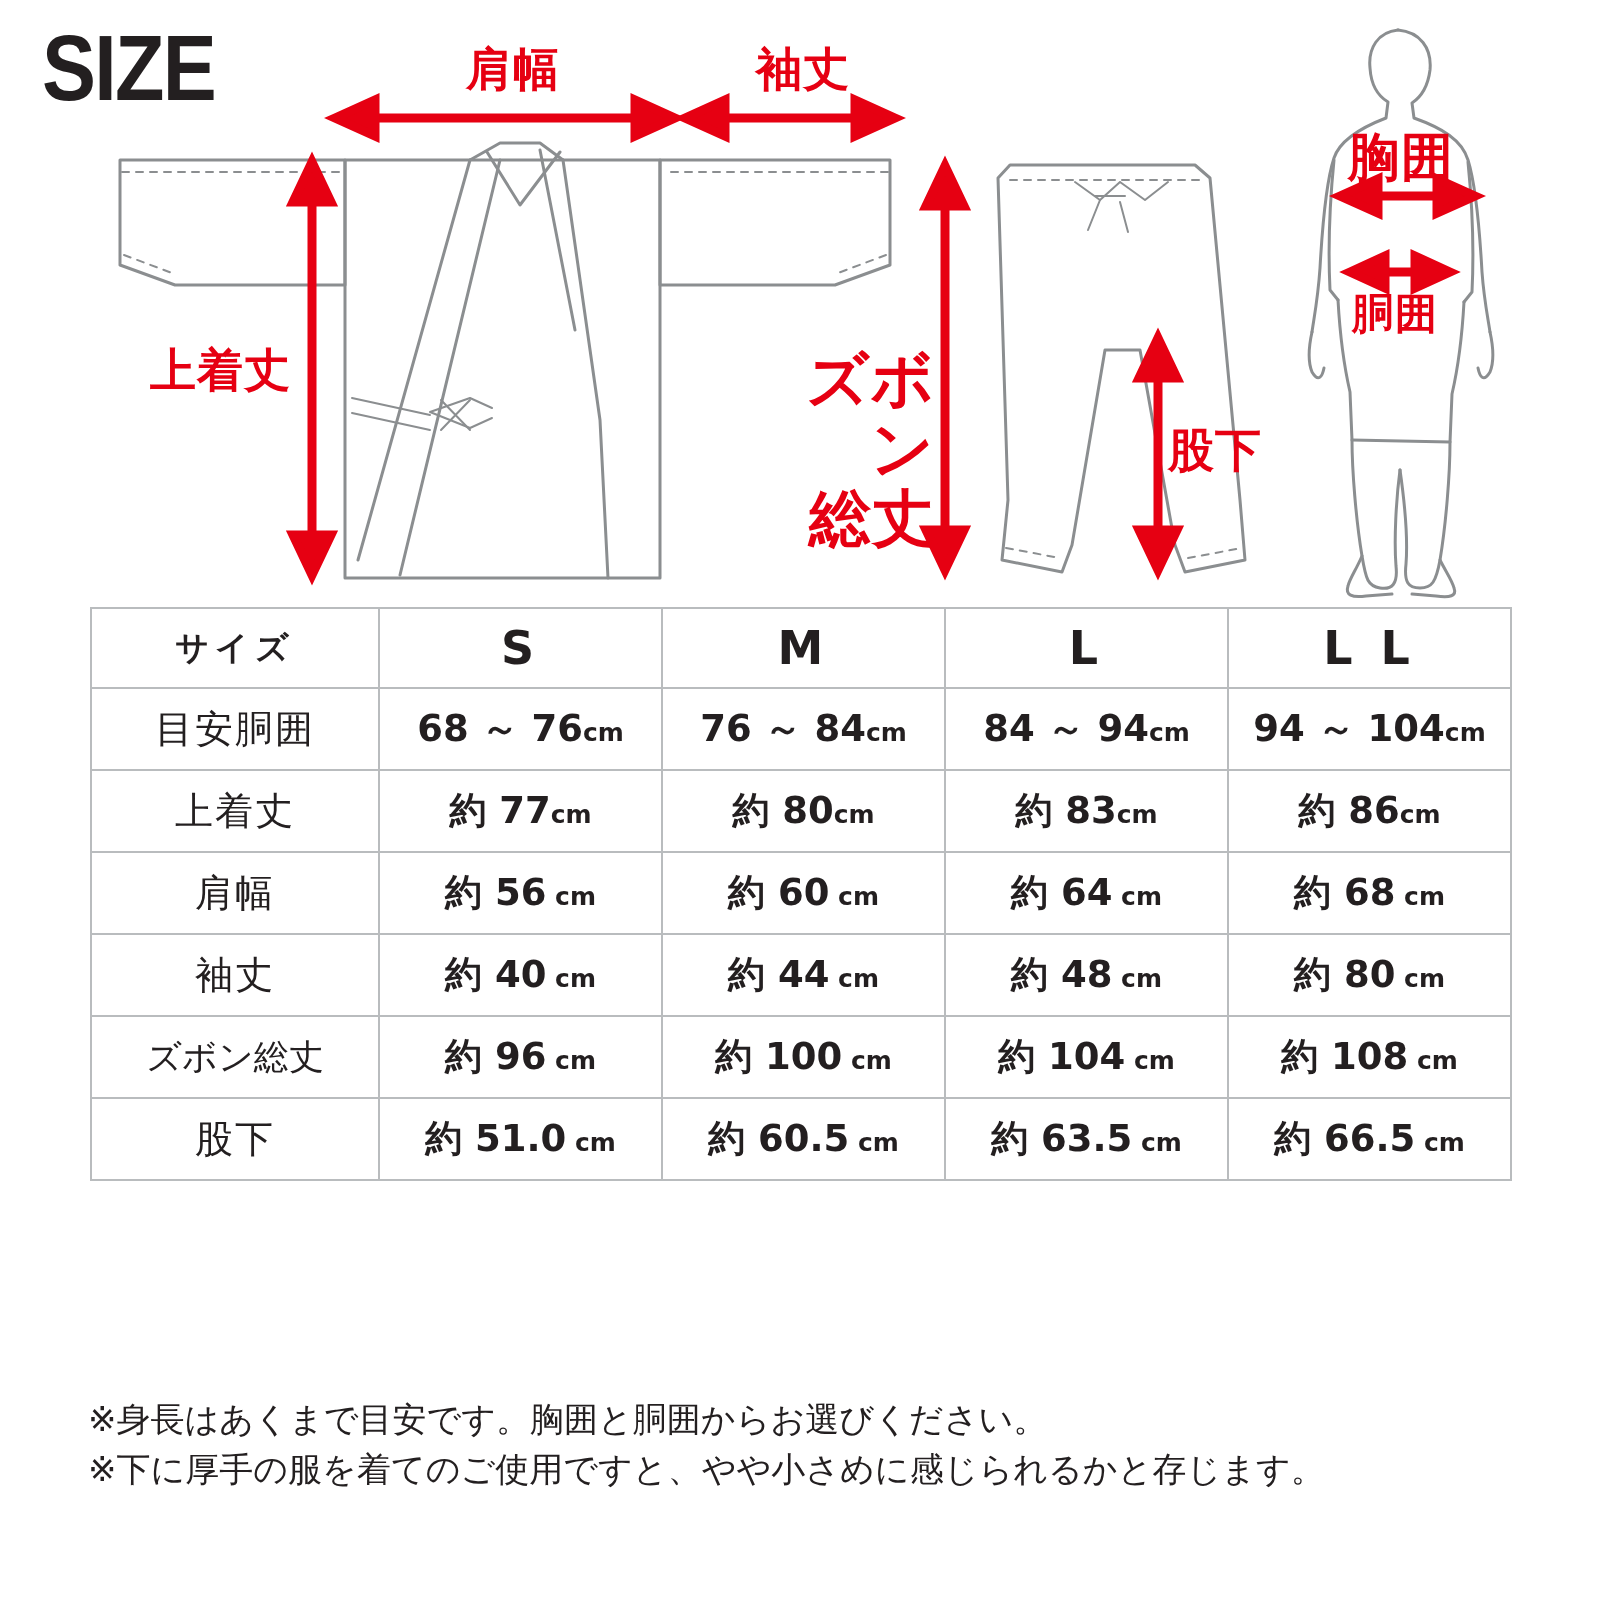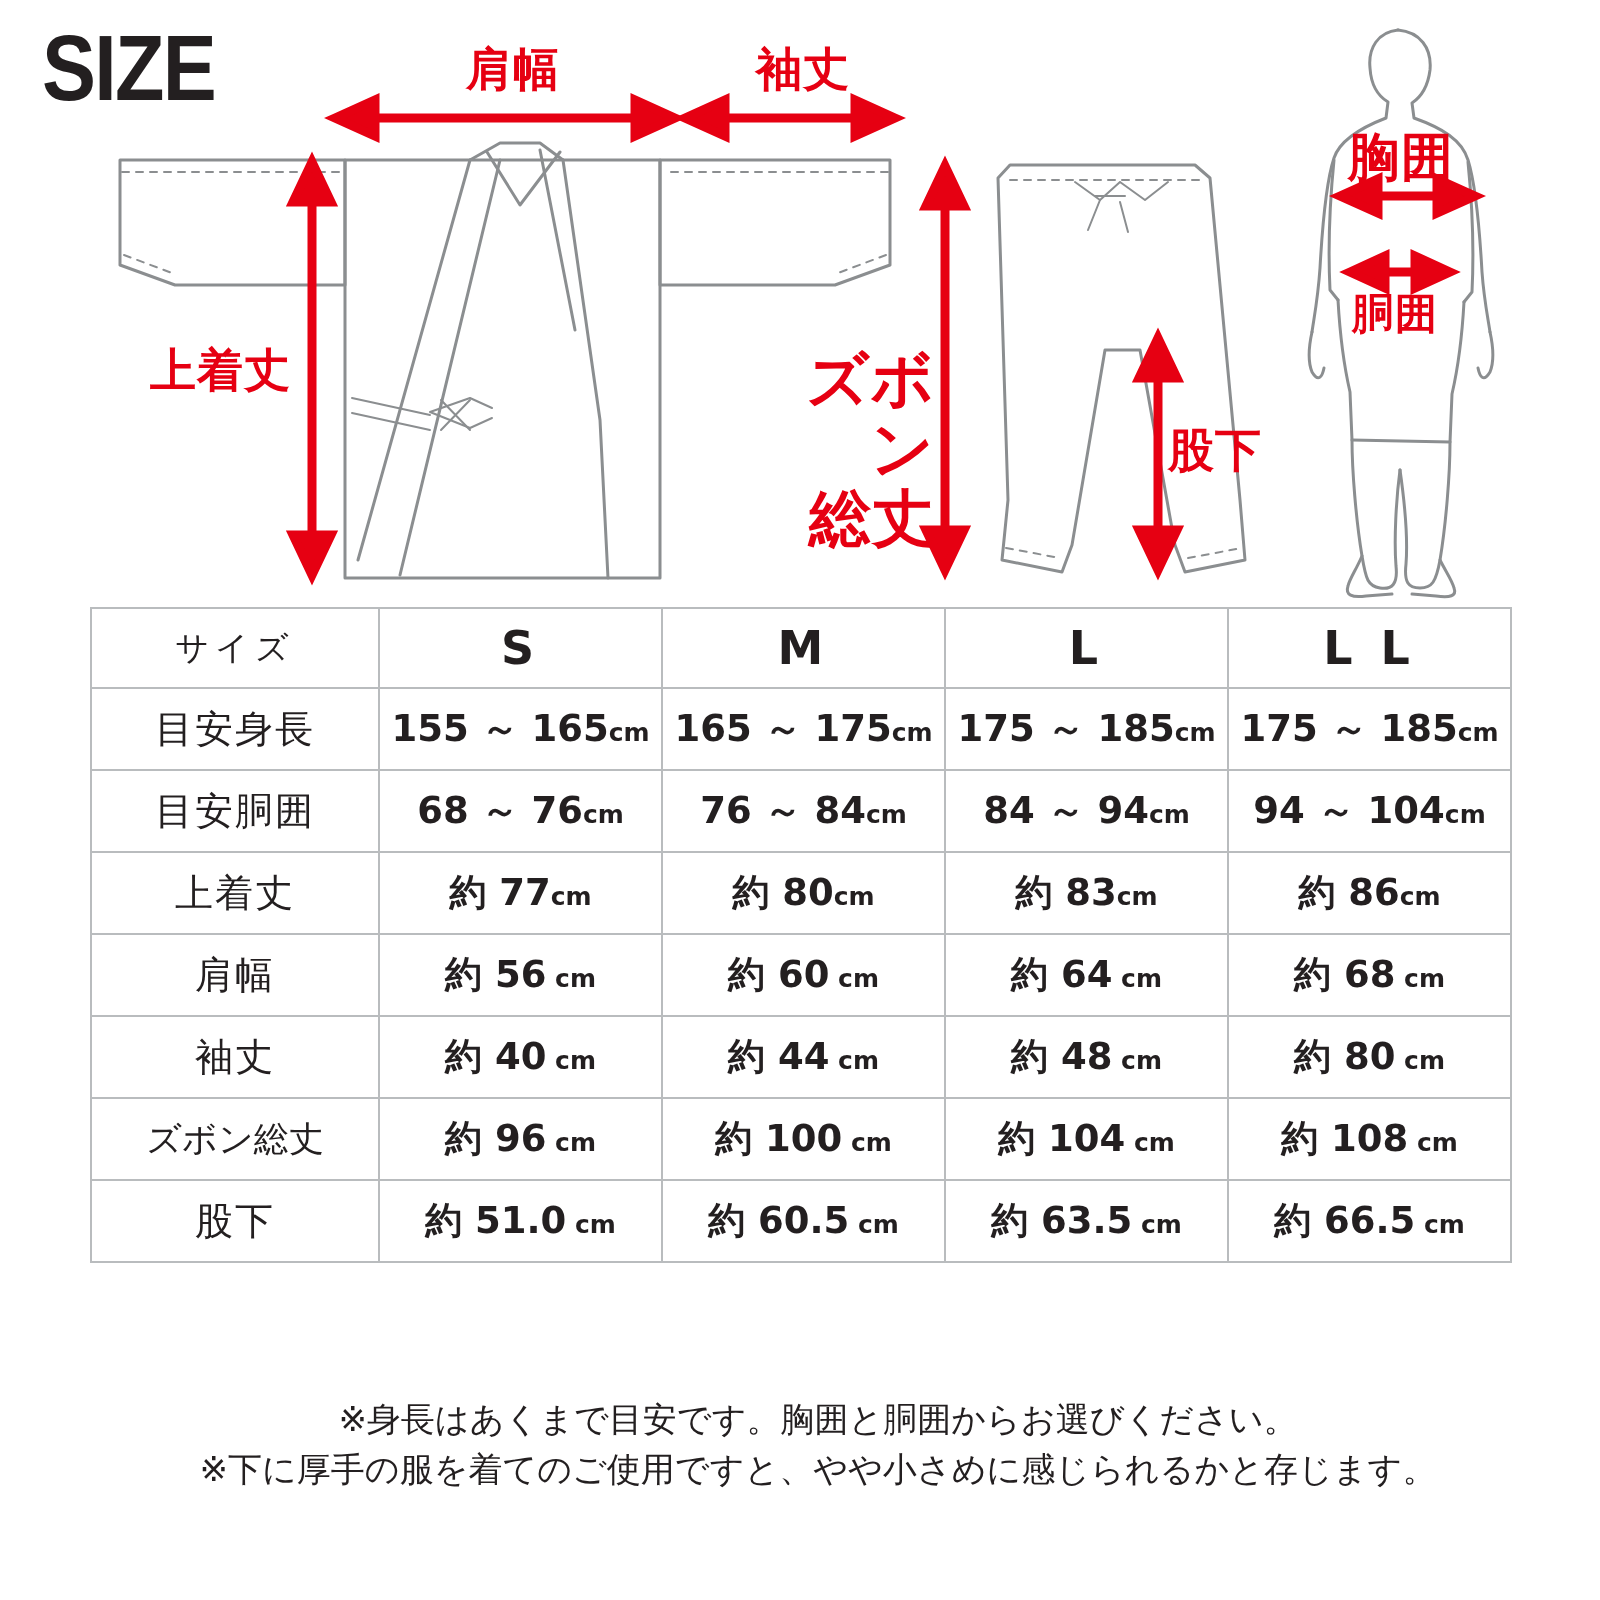--- a/index.html
+++ b/index.html
@@ -73,21 +73,21 @@
     font-family: "DejaVu Sans", "Liberation Sans", sans-serif;
     color: #231f20;
   }
   #size-table col.lbl { width: 288px; }
   #size-table col.val { width: 283px; }
 
   .hdr-row td { height: 78px; }
   .hdr-label {
     font-size: 33px;
     letter-spacing: 6px;
-    font-weight: normal;
+    font-weight: bold;
     margin-left: 42px;
   }
   .hdr-size {
     font-size: 46px;
     font-weight: bold;
     letter-spacing: 6px;
   }
 
   .row td { height: 80px; }
   .rlabel {
@@ -110,21 +110,21 @@
   #notes {
     position: absolute;
     left: 88px;
     top: 1395px;
     width: 1460px;
     font-family: "DejaVu Sans", "Liberation Sans", sans-serif;
     font-size: 34px;
     line-height: 1.42;
     color: #231f20;
   }
-  #notes div { margin-bottom: 2px; text-align: center; }
+  #notes div { margin-bottom: 2px; }
   #notes .indent { padding-left: 44px; }
 </style>
 </head>
 <body>
 
 <div id="size-title">SIZE</div>
 
 <div id="diagram">
   <svg width="1600" height="620" viewBox="0 0 1600 620">
     <g fill="none" stroke="#8b8e90" stroke-width="3" stroke-linejoin="round" stroke-linecap="round">
@@ -227,27 +227,20 @@
   </colgroup>
   <tbody>
     <tr class="hdr-row">
       <td class="hdr-label">サイズ</td>
       <td class="hdr-size">S</td>
       <td class="hdr-size">M</td>
       <td class="hdr-size">L</td>
       <td class="hdr-size">L L</td>
     </tr>
 
-    <tr class="row">
-      <td class="rlabel">目安身長</td>
-      <td class="rvalue"><span>155 ～ 165</span><span class="unit">cm</span></td>
-      <td class="rvalue"><span>165 ～ 175</span><span class="unit">cm</span></td>
-      <td class="rvalue"><span>175 ～ 185</span><span class="unit">cm</span></td>
-      <td class="rvalue"><span>175 ～ 185</span><span class="unit">cm</span></td>
-    </tr>
 
 
     <tr class="row">
       <td class="rlabel">目安胴囲</td>
       <td class="rvalue"><span>68 ～ 76</span><span class="unit">cm</span></td>
       <td class="rvalue"><span>76 ～ 84</span><span class="unit">cm</span></td>
       <td class="rvalue"><span>84 ～ 94</span><span class="unit">cm</span></td>
       <td class="rvalue"><span>94 ～ 104</span><span class="unit">cm</span></td>
     </tr>
 

